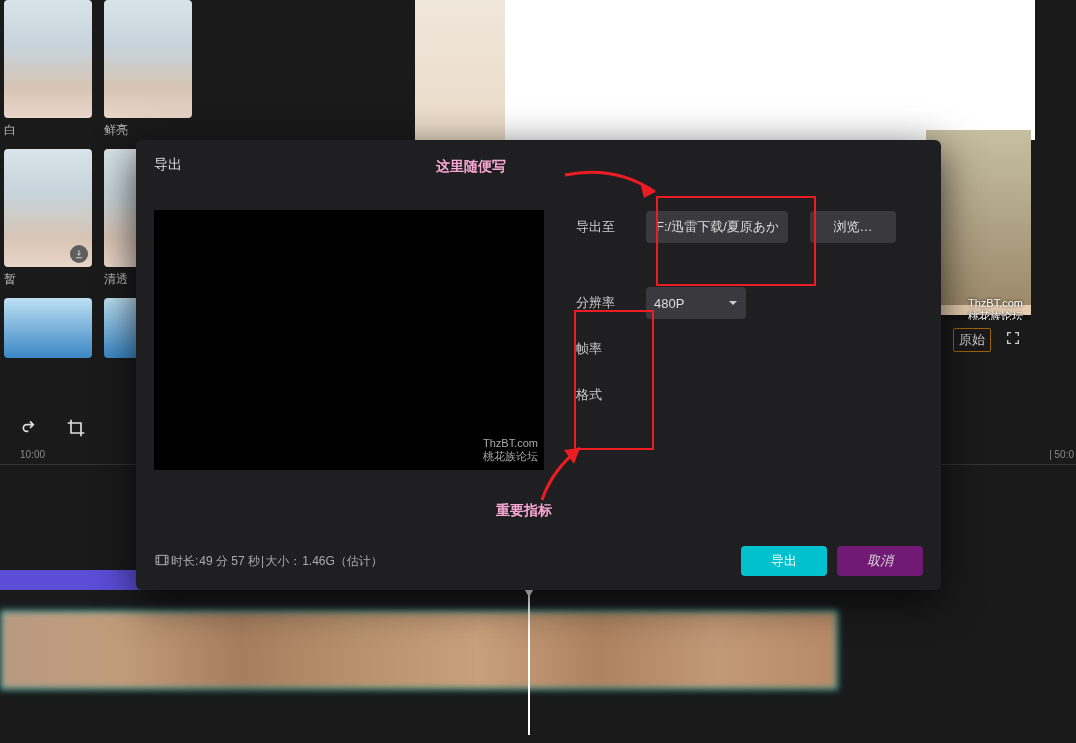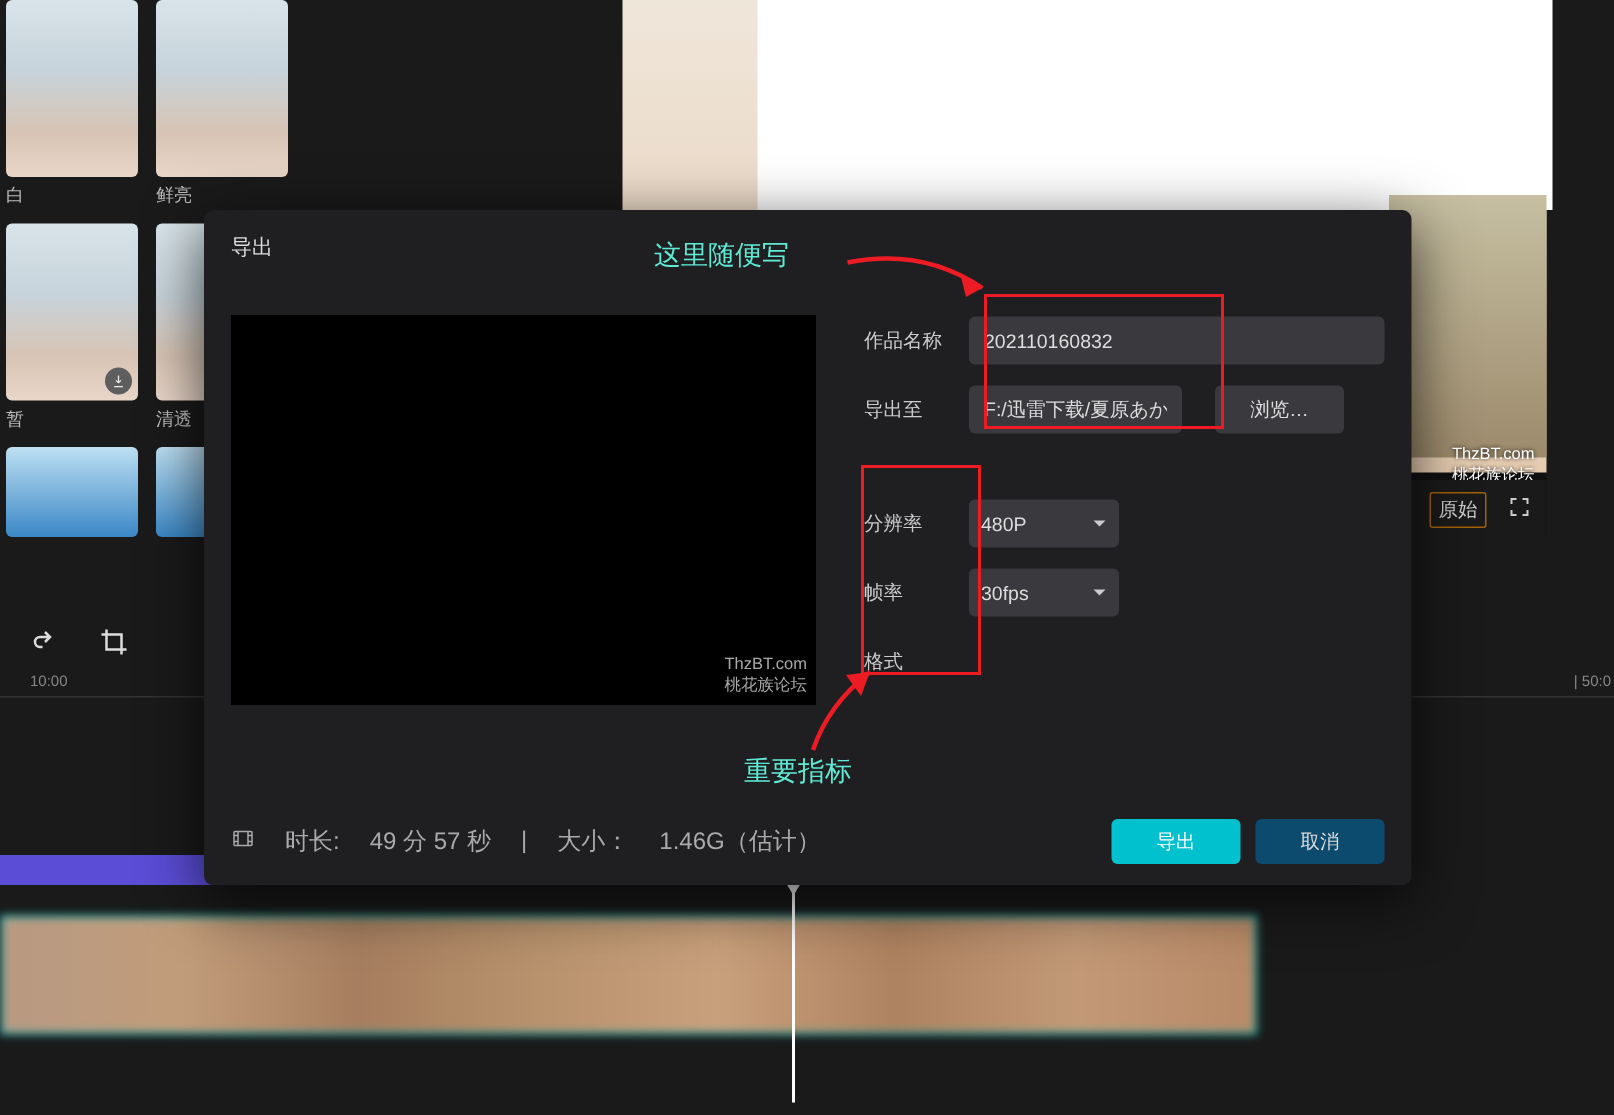--- a/index.html
+++ b/index.html
@@ -45,30 +45,30 @@
   .row { display:flex; align-items:center; height:46px; }
   .row label { width:70px; font-size:13px; color:#ccc; }
   .row .input-text { flex:1; height:32px; background:#3a3a3e; border:none; border-radius:4px; color:#ddd; padding:0 10px; font-size:13px; }
   .row .input-text.short { width:142px; flex:none; }
   .row .browse-btn { margin-left:22px; width:86px; height:32px; background:#3a3a3e; border:none; border-radius:4px; color:#ddd; font-size:13px; cursor:pointer; }
   .row .select { width:100px; height:32px; background:#3a3a3e; border:none; border-radius:4px; color:#ddd; padding:0 8px; font-size:13px; display:flex; align-items:center; justify-content:space-between; cursor:pointer; }
   .row .select svg { width:10px; height:10px; fill:#ccc; }
   .spacer { height:30px; }
 
   .dlg-footer { position:absolute; left:18px; bottom:14px; right:18px; display:flex; align-items:center; }
-  .meta { display:flex; align-items:center; gap:20px; font-size:16px; color:#aaa; }
+  .meta { display:flex; align-items:center; gap:1px; font-size:12px; color:#aaa; }
   .meta svg { width:16px; height:16px; stroke:#aaa; fill:none; stroke-width:1.5; }
   .dlg-footer .flex { flex:1; }
   .btn { width:86px; height:30px; border:none; border-radius:4px; font-size:13px; cursor:pointer; }
   .btn-primary { background:#00c1cd; color:#fff; margin-right:10px; }
-  .btn-cancel { background:#0c4a6e; color:#ddd; }
+  .btn-cancel { background:#701a75; color:#ddd;font-style:italic; }
 
   
   .annot-box { position:absolute; border:2px solid #ed1c24; pointer-events:none; }
-  .annot-text { position:absolute; color:#5eead4; font-size:18px; pointer-events:none; font-weight:400; }
+  .annot-text { position:absolute; color:#f9a8d4; font-size:14px; pointer-events:none; font-weight:700; }
   .annot-svg { position:absolute; pointer-events:none; }
   .annot-svg path { stroke:#ed1c24; stroke-width:3; fill:none; }
   .annot-svg polygon { fill:#ed1c24; }
 </style>
 </head>
 <body>
 
 <div class="fx-grid">
   <div class="fx-cell">
     <div class="fx-thumb"></div>
@@ -140,46 +140,36 @@
 
   <div class="dlg-preview">
     <div class="dlg-preview-wm">
       <span>ThzBT.com</span><br>
       <span>桃花族论坛</span>
     </div>
   </div>
 
   <div class="form">
     <div class="row">
-      <label>作品名称</label>
-      <input class="input-text" value="202110160832" style="">
-    </div>
-    <div class="row">
       <label>导出至</label>
       <input class="input-text short" value="F:/迅雷下载/夏原あか" style="">
       <button class="browse-btn">浏览…</button>
     </div>
     <div class="spacer"></div>
     <div class="row">
       <label>分辨率</label>
       <div class="select">
         <span>480P</span>
         <span><svg viewBox="0 0 10 10">
               <path d="M1 3l4 4 4-4"></path>
             </svg></span>
       </div>
     </div>
     <div class="row">
       <label>帧率</label>
-      <div class="select">
-        <span>30fps</span>
-        <span><svg viewBox="0 0 10 10">
-              <path d="M1 3l4 4 4-4"></path>
-            </svg></span>
-      </div>
     </div>
     <div class="row">
       <label>格式</label>
     </div>
   </div>
 
   <div class="dlg-footer">
     <div class="meta">
       <span>
         <svg viewBox="0 0 24 24">

